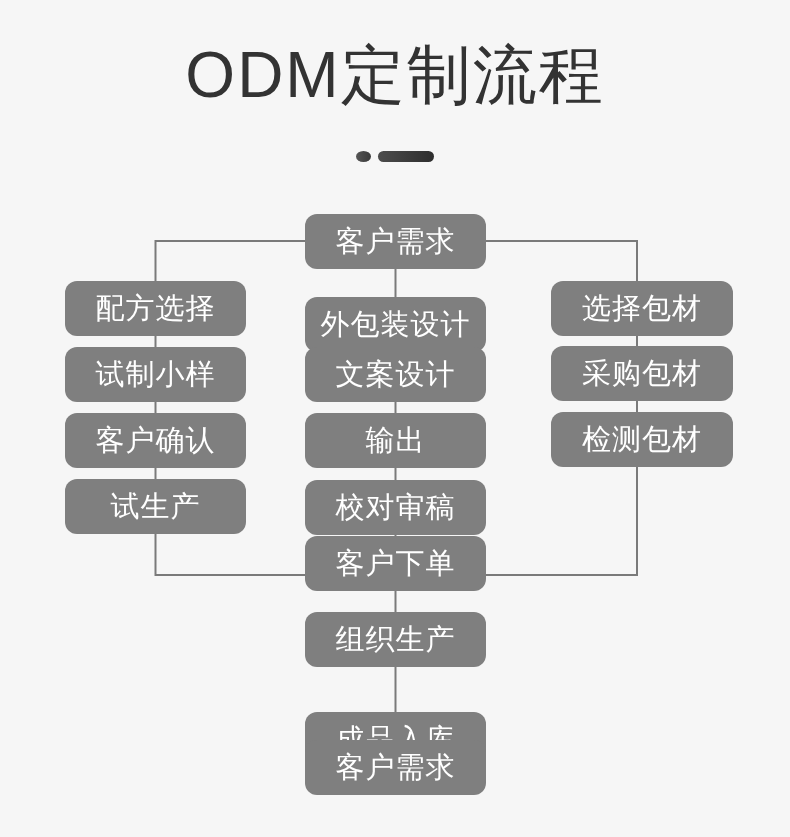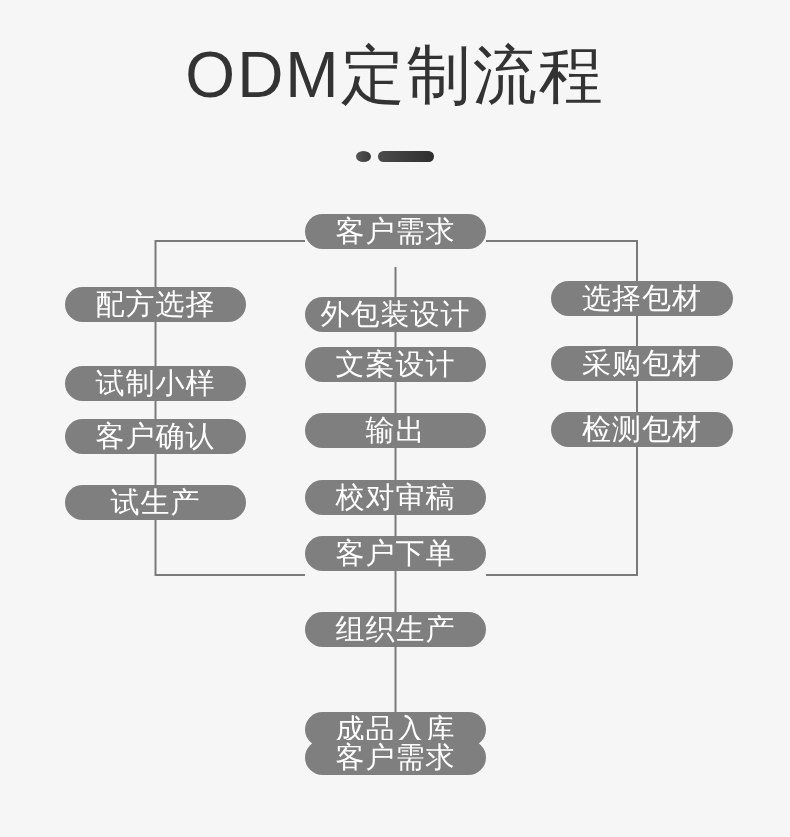--- a/index.html
+++ b/index.html
@@ -60,33 +60,33 @@
     z-index: 1;
   }
   .connectors path {
     fill: none;
     stroke: #7a7a7a;
     stroke-width: 2;
   }
   .node {
     position: absolute;
     z-index: 2;
-    height: 35px;
+    height: 55px;
     background: #7f7f7f;
-    border-radius: 20px;
+    border-radius: 12px;
     color: #ffffff;
     font-size: 29px;
     letter-spacing: 1px;
     display: flex;
     align-items: center;
     justify-content: center;
     white-space: nowrap;
   }
   
-  .col-left   { left: 65px;  width: 181px; margin-top: 6px; }
+  .col-left   { left: 65px;  width: 181px; }
   .col-mid    { left: 305px; width: 181px; }
   .col-right  { left: 551px; width: 182px; }
 </style>
 </head>
 <body>
 
 <div class="page">
 
   <div class="page-title">ODM定制流程</div>
 
@@ -102,21 +102,21 @@
       <path d="M 305 241 H 155.5 V 575 H 305"></path>
 
       <path d="M 486 241 H 637 V 575 H 486"></path>
 
       <path d="M 395.5 267 V 740"></path>
     </svg>
 
     <div class="node col-mid" style="top:214px">客户需求</div>
 
     <div class="node col-left" style="top:281px">配方选择</div>
-    <div class="node col-left" style="top:360px">试制小样</div>
+    <div class="node col-left" style="top:347px">试制小样</div>
     <div class="node col-left" style="top:413px">客户确认</div>
     <div class="node col-left" style="top:479px">试生产</div>
 
     <div class="node col-mid" style="top:297px">外包装设计</div>
     <div class="node col-mid" style="top:347px">文案设计</div>
     <div class="node col-mid" style="top:413px">输出</div>
     <div class="node col-mid" style="top:480px">校对审稿</div>
     <div class="node col-mid" style="top:536px">客户下单</div>
     <div class="node col-mid" style="top:612px">组织生产</div>
     <div class="node col-mid" style="top:712px">成品入库</div>

